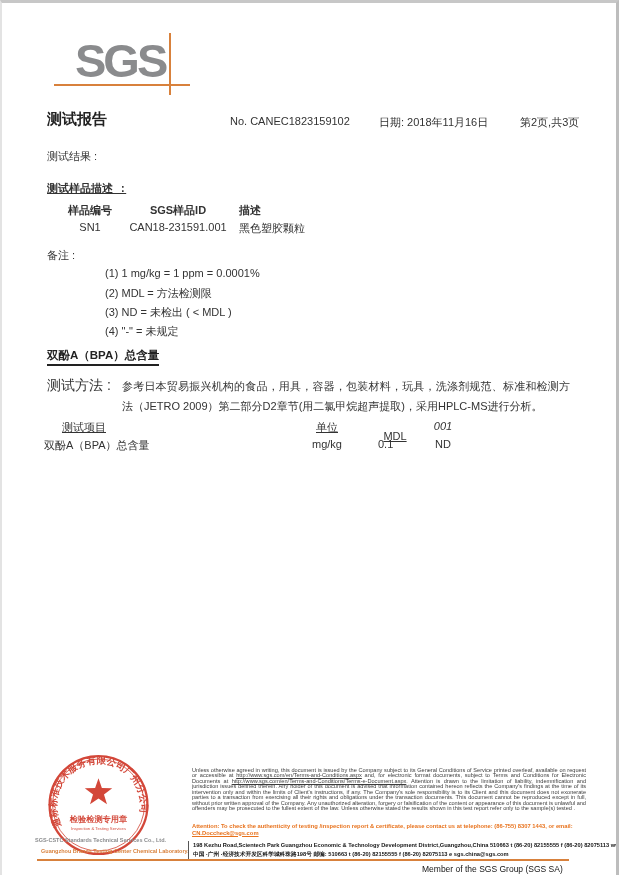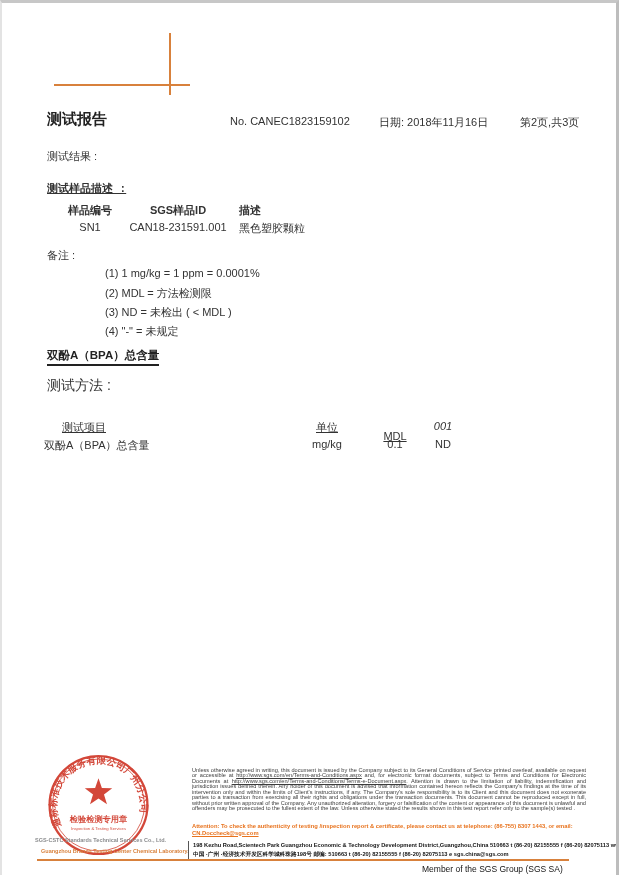--- a/index.html
+++ b/index.html
@@ -43,21 +43,21 @@
 
   .method-label { left:45px; top:374px; font-size:14px; }
   .method-text  { left:120px; top:374px; width:448px; font-size:11px; line-height:19.5px; text-align:justify; }
 
   .r-h1 { left:60px;  top:417px; font-size:11px; text-decoration:underline; }
   .r-h2 { left:306px; top:417px; width:38px; text-align:center; font-size:11px; text-decoration:underline; }
   .r-h3 { left:376px; top:427px; width:34px; text-align:center; font-size:11px; text-decoration:underline; }
   .r-h4 { left:424px; top:417px; width:34px; text-align:center; font-size:11px; font-style:italic; }
   .r-v1 { left:42px;  top:435px; font-size:11px; }
   .r-v2 { left:306px; top:435px; width:38px; text-align:center; font-size:11px; }
-  .r-v3 { left:376px; top:435px; width:34px; text-align:center; font-size:11px; }
+  .r-v3 { left:376px; top:435px; width:34px; text-align:left; font-size:11px; }
   .r-v4 { left:424px; top:435px; width:34px; text-align:center; font-size:11px; }
 
   
   .legal { left:190px; top:765px; width:394px; height:55px; overflow:hidden;
            font-size:5.6px; line-height:5.45px; color:#3d3d3d; text-align:justify; }
   .legal .lnk { text-decoration:underline; }
   .attention { left:190px; top:820px; width:394px; font-size:5.8px; line-height:6.6px;
                font-weight:bold; color:#e8731e; }
   .attention .lnk { text-decoration:underline; }
 
@@ -71,20 +71,21 @@
   .footer-hline { left:35px; top:856px; width:532px; height:2px; background:#d8813c; }
   .member-line { left:420px; top:861px; font-size:8.5px; color:#141414; }
 
   .stamp { left:45px; top:750px; width:103px; height:104px; opacity:0.93; }
 </style>
 </head>
 <body>
 
 <div class="page">
 
+  <div class="abs logo-text">SGS</div>
   <div class="abs logo-hline"></div>
   <div class="abs logo-vline"></div>
 
   <div class="abs report-title">测试报告</div>
   <div class="abs report-no">No. CANEC1823159102</div>
   <div class="abs report-date">日期: 2018年11月16日</div>
   <div class="abs report-page">第2页,共3页</div>
 
   <div class="abs results-label">测试结果 :</div>
 
@@ -97,20 +98,21 @@
   <div class="abs s-v3">黑色塑胶颗粒</div>
 
   <div class="abs notes-label">备注 :</div>
   <div class="abs note-item note-0">(1) 1 mg/kg = 1 ppm = 0.0001%</div>
   <div class="abs note-item note-1">(2) MDL = 方法检测限</div>
   <div class="abs note-item note-2">(3) ND = 未检出 ( &lt; MDL )</div>
   <div class="abs note-item note-3">(4) "-" = 未规定</div>
 
   <div class="abs bpa-title">双酚A（BPA）总含量</div>
   <div class="abs method-label">测试方法 :</div>
+  <div class="abs method-text">参考日本贸易振兴机构的食品，用具，容器，包装材料，玩具，洗涤剂规范、标准和检测方法（JETRO 2009）第二部分D2章节(用二氯甲烷超声提取)，采用HPLC-MS进行分析。</div>
 
   <div class="abs r-h1">测试项目</div>
   <div class="abs r-h2">单位</div>
   <div class="abs r-h3">MDL</div>
   <div class="abs r-h4">001</div>
   <div class="abs r-v1">双酚A（BPA）总含量</div>
   <div class="abs r-v2">mg/kg</div>
   <div class="abs r-v3">0.1</div>
   <div class="abs r-v4">ND</div>
 

